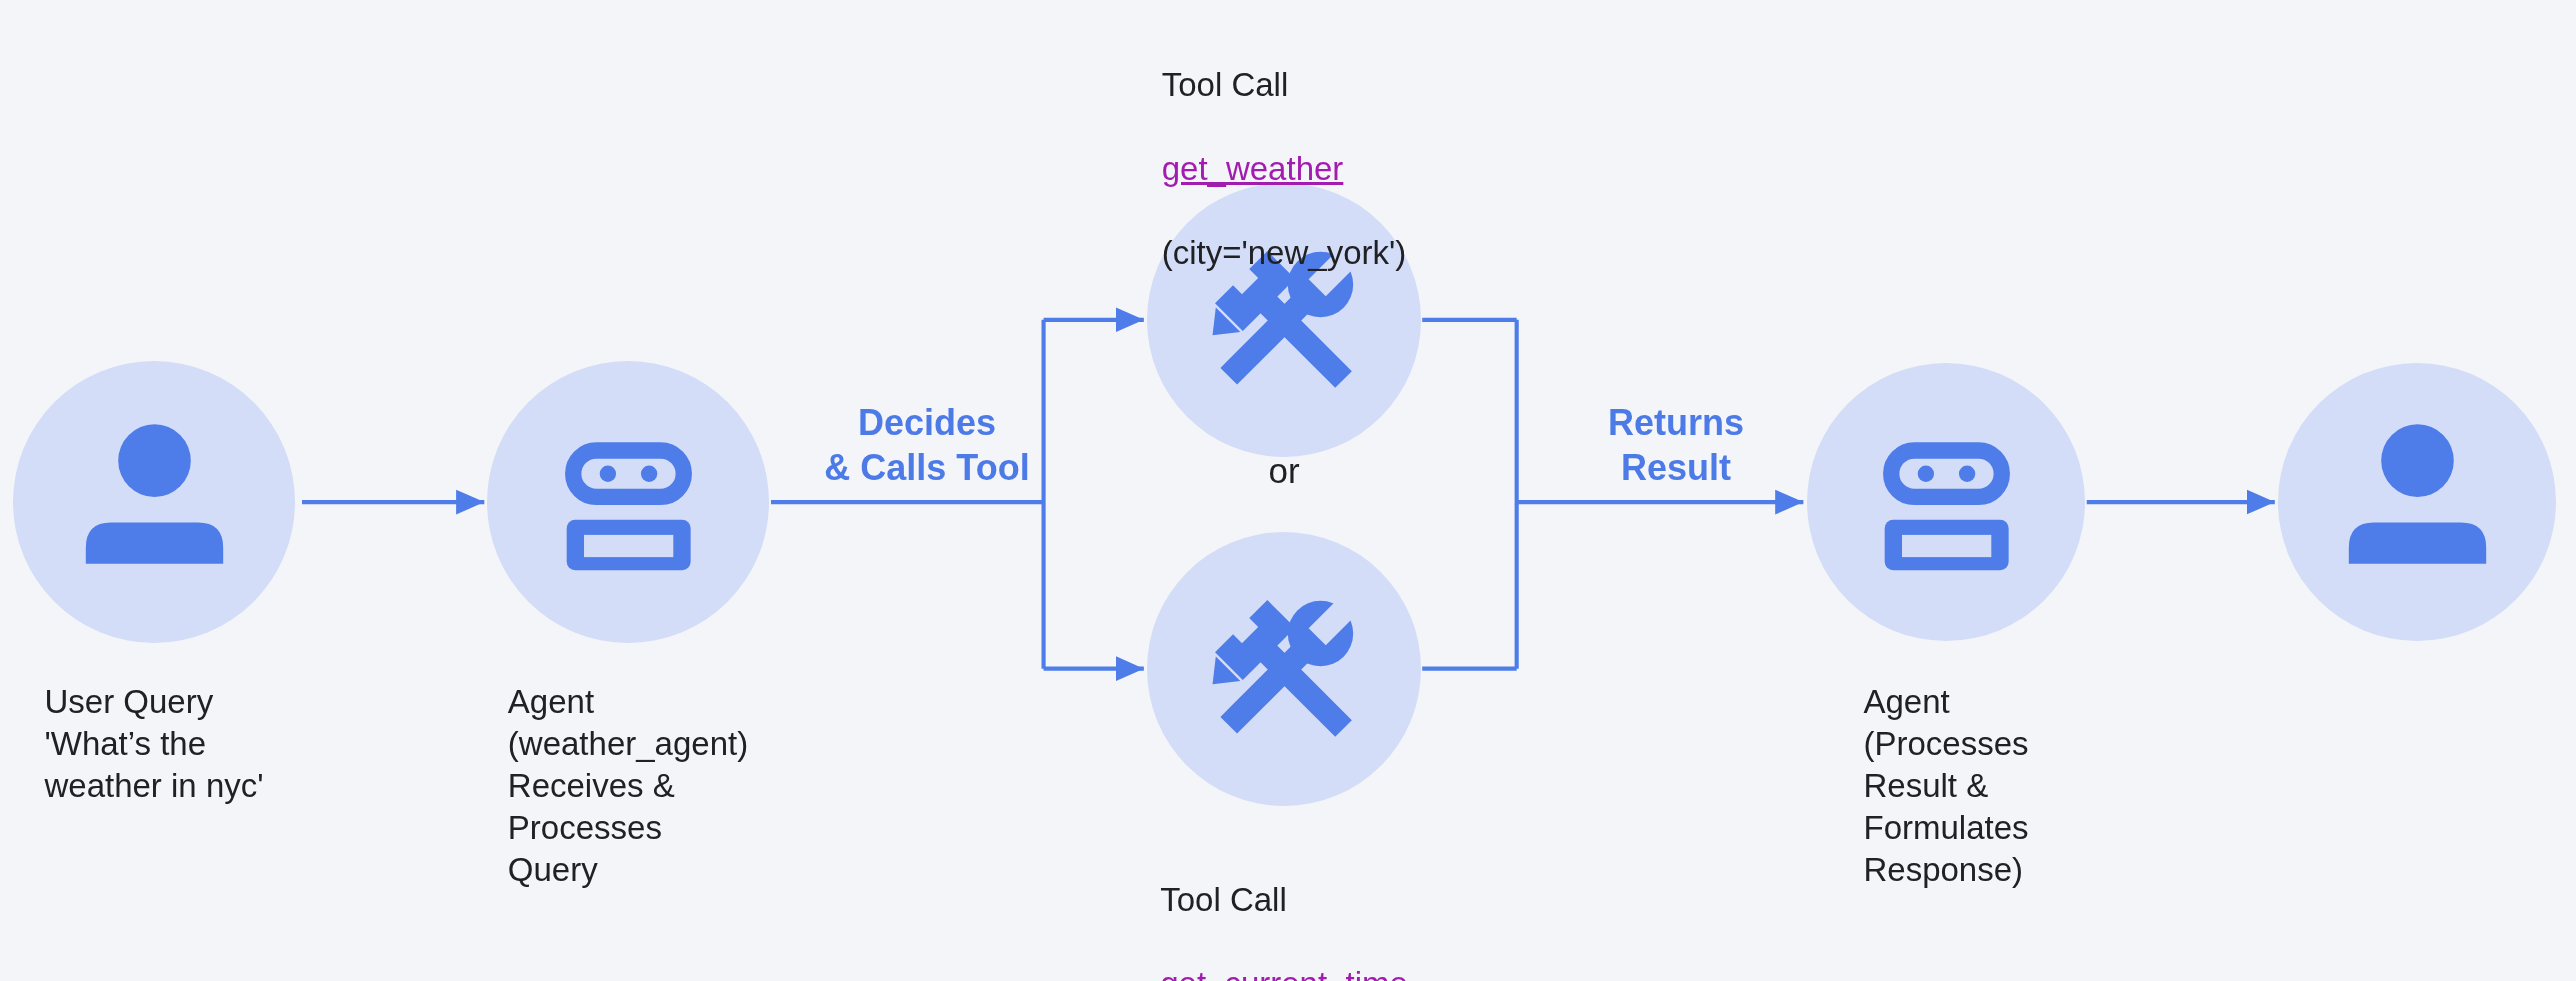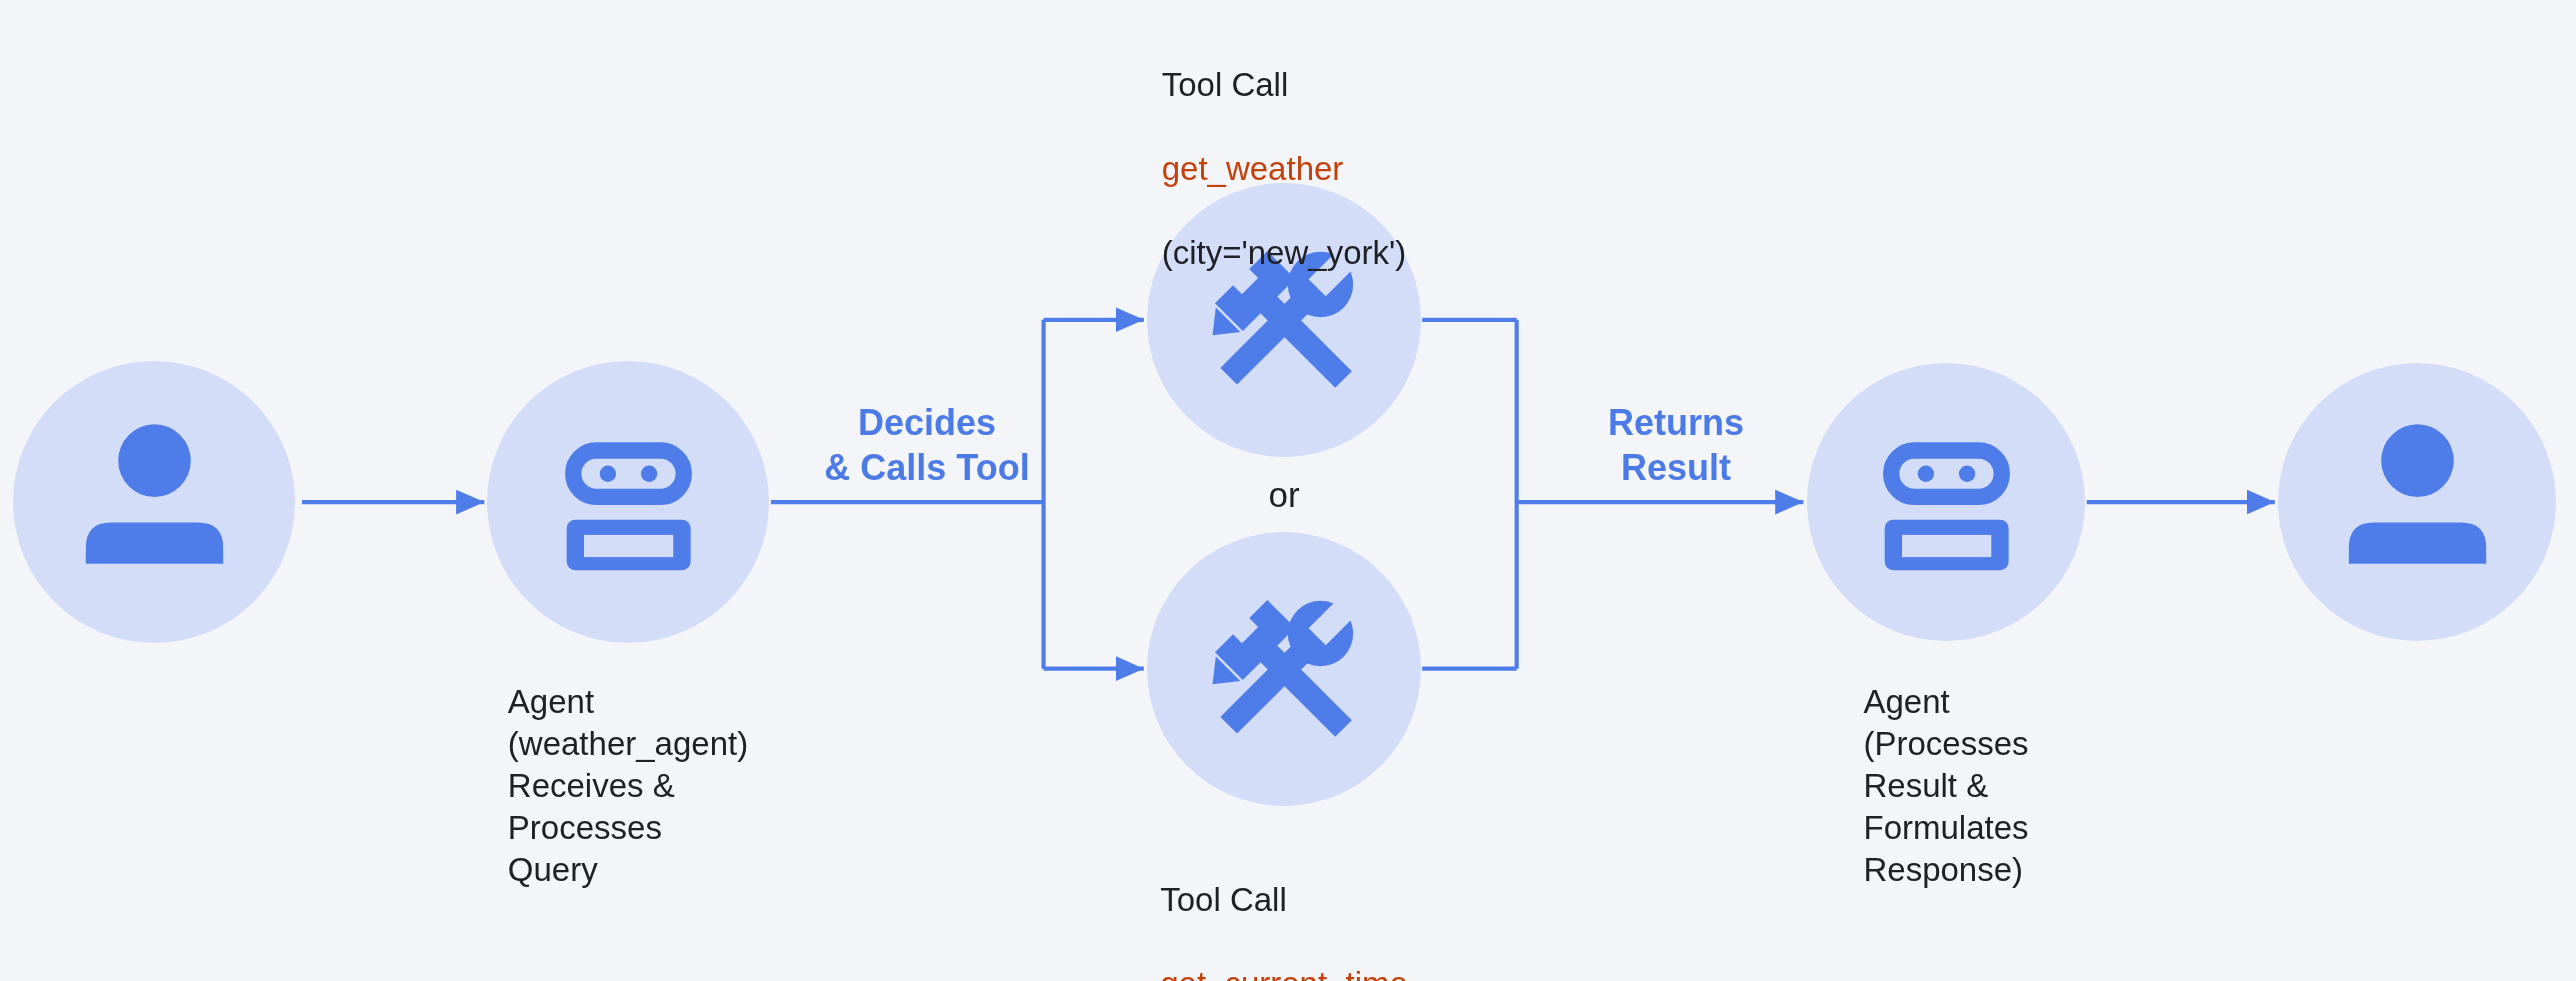--- a/index.html
+++ b/index.html
@@ -16,22 +16,22 @@
   .c-agent-rt  {left:1807px;top:363px; width:278px; height:278px;}
   .c-user-rt   {left:2278px;top:363px; width:278px; height:278px;}
   .lbl{position:absolute;transform:translateX(-50%);text-align:left;
        font-size:33px;line-height:42px;color:#202124;white-space:pre-line;}
   .lbl-user-left {left:154px; top:681px;}
   .lbl-agent-left{left:628px; top:681px;}
   .lbl-agent-rt  {left:1946px;top:681px;}
   .lbl-user-rt   {left:2418px;top:681px;}
   .lbl-tool-top  {left:1284px;top:21.5px;}
   .lbl-tool-bot  {left:1284px;top:837px;}
-  .lbl-or        {left:1284px;top:474px;font-size:35px;}
-  .code{color:#c2410c;}
+  .lbl-or        {left:1284px;top:450px;font-size:35px;}
+  .code{color:#a21caf;text-decoration:underline;}
   .lbl-edge{position:absolute;transform:translateX(-50%);text-align:center;
             font-weight:bold;color:#4c7ae6;font-size:36px;line-height:45px;white-space:pre-line;margin-left:20px;}
   .lbl-decides{left:907px;top:400px;}
   .lbl-returns{left:1656px;top:400px;}
   .icon-blue{color:#4e7ce8;}
 </style>
 </head>
 <body>
 
 <div class="canvas">
@@ -105,20 +105,23 @@
     </svg>
   </div>
 
   <div class="circle c-user-rt">
     <svg width="157" height="157" viewBox="0 0 48 48" class="icon-blue">
       <circle cx="24" cy="11.2" r="11.1" fill="#4e7ce8"></circle>
       <path d="M3 42.7 L3 37.8 Q3 30.1 10.7 30.1 L37.3 30.1 Q45 30.1 45 37.8 L45 42.7 Z" fill="#4e7ce8"></path>
     </svg>
   </div>
 
+  <div class="lbl lbl-user-left">User Query
+'What’s the
+weather in nyc'</div>
 
   <div class="lbl lbl-agent-left">Agent
 (weather_agent)
 Receives &amp;
 Processes
 Query</div>
 
   <div class="lbl lbl-tool-top">
     <div>Tool Call</div>
     <div class="code">get_weather</div>

